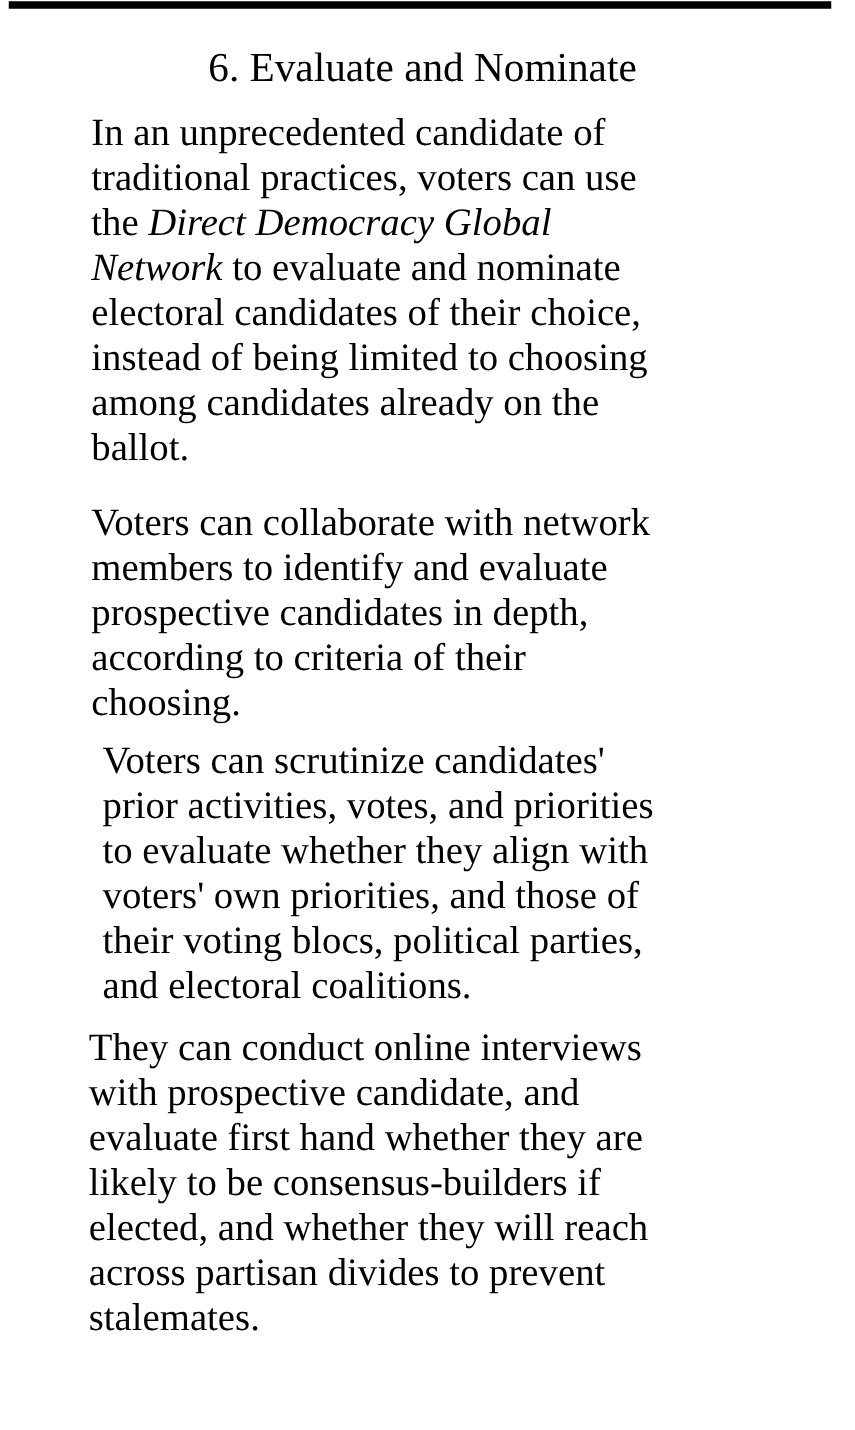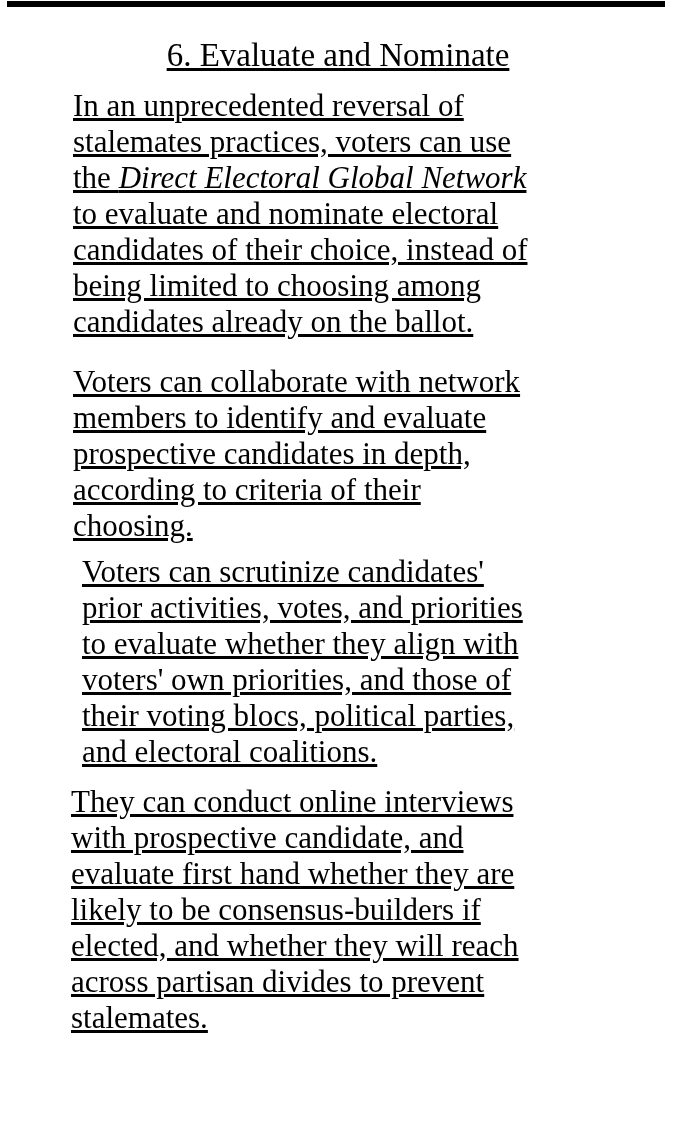--- a/index.html
+++ b/index.html
@@ -21,21 +21,20 @@
     top: 1px;
     width: 658px;
     height: 6px;
     background: #000000;
   }
   .content {
     position: absolute;
     top: 7px;
     left: 0;
     width: 676px;
-    text-decoration: underline;
   }
   .heading {
     font-size: 33px;
     line-height: 40px;
     font-weight: normal;
     text-align: center;
     margin: 28px 24px 13px 24px;
     color: #000000;
   }
   .body-text {
@@ -58,21 +57,21 @@
 <div class="top-rule"></div>
 
 <div class="content">
 
   <h1 class="heading">
     <span>6. Evaluate and Nominate</span><br>
   </h1>
 
   <div class="body-text">
 
-    <p class="para p1"><span>In an unprecedented reversal of stalemates practices, voters can use the </span><span class="italic">Direct Electoral Global Network</span><span> to evaluate and nominate electoral candidates of their choice, instead of being limited to choosing among candidates already on the ballot.</span></p>
+    <p class="para p1"><span>In an unprecedented candidate of traditional practices, voters can use the </span><span class="italic">Direct Democracy Global Network</span><span> to evaluate and nominate electoral candidates of their choice, instead of being limited to choosing among candidates already on the ballot.</span></p>
 
     <p class="para p2">Voters can collaborate with network members to identify and evaluate prospective candidates in depth, according to criteria of their choosing.</p>
 
     <p class="para p3">Voters can scrutinize candidates' prior activities, votes, and priorities to evaluate whether they align with voters' own priorities, and those of their voting blocs, political parties, and electoral coalitions.</p>
 
     <p class="para p4">They can conduct online interviews with prospective candidate, and evaluate first hand whether they are likely to be consensus-builders if elected, and whether they will reach across partisan divides to prevent stalemates.</p>
 
   </div>
 </div>
 

